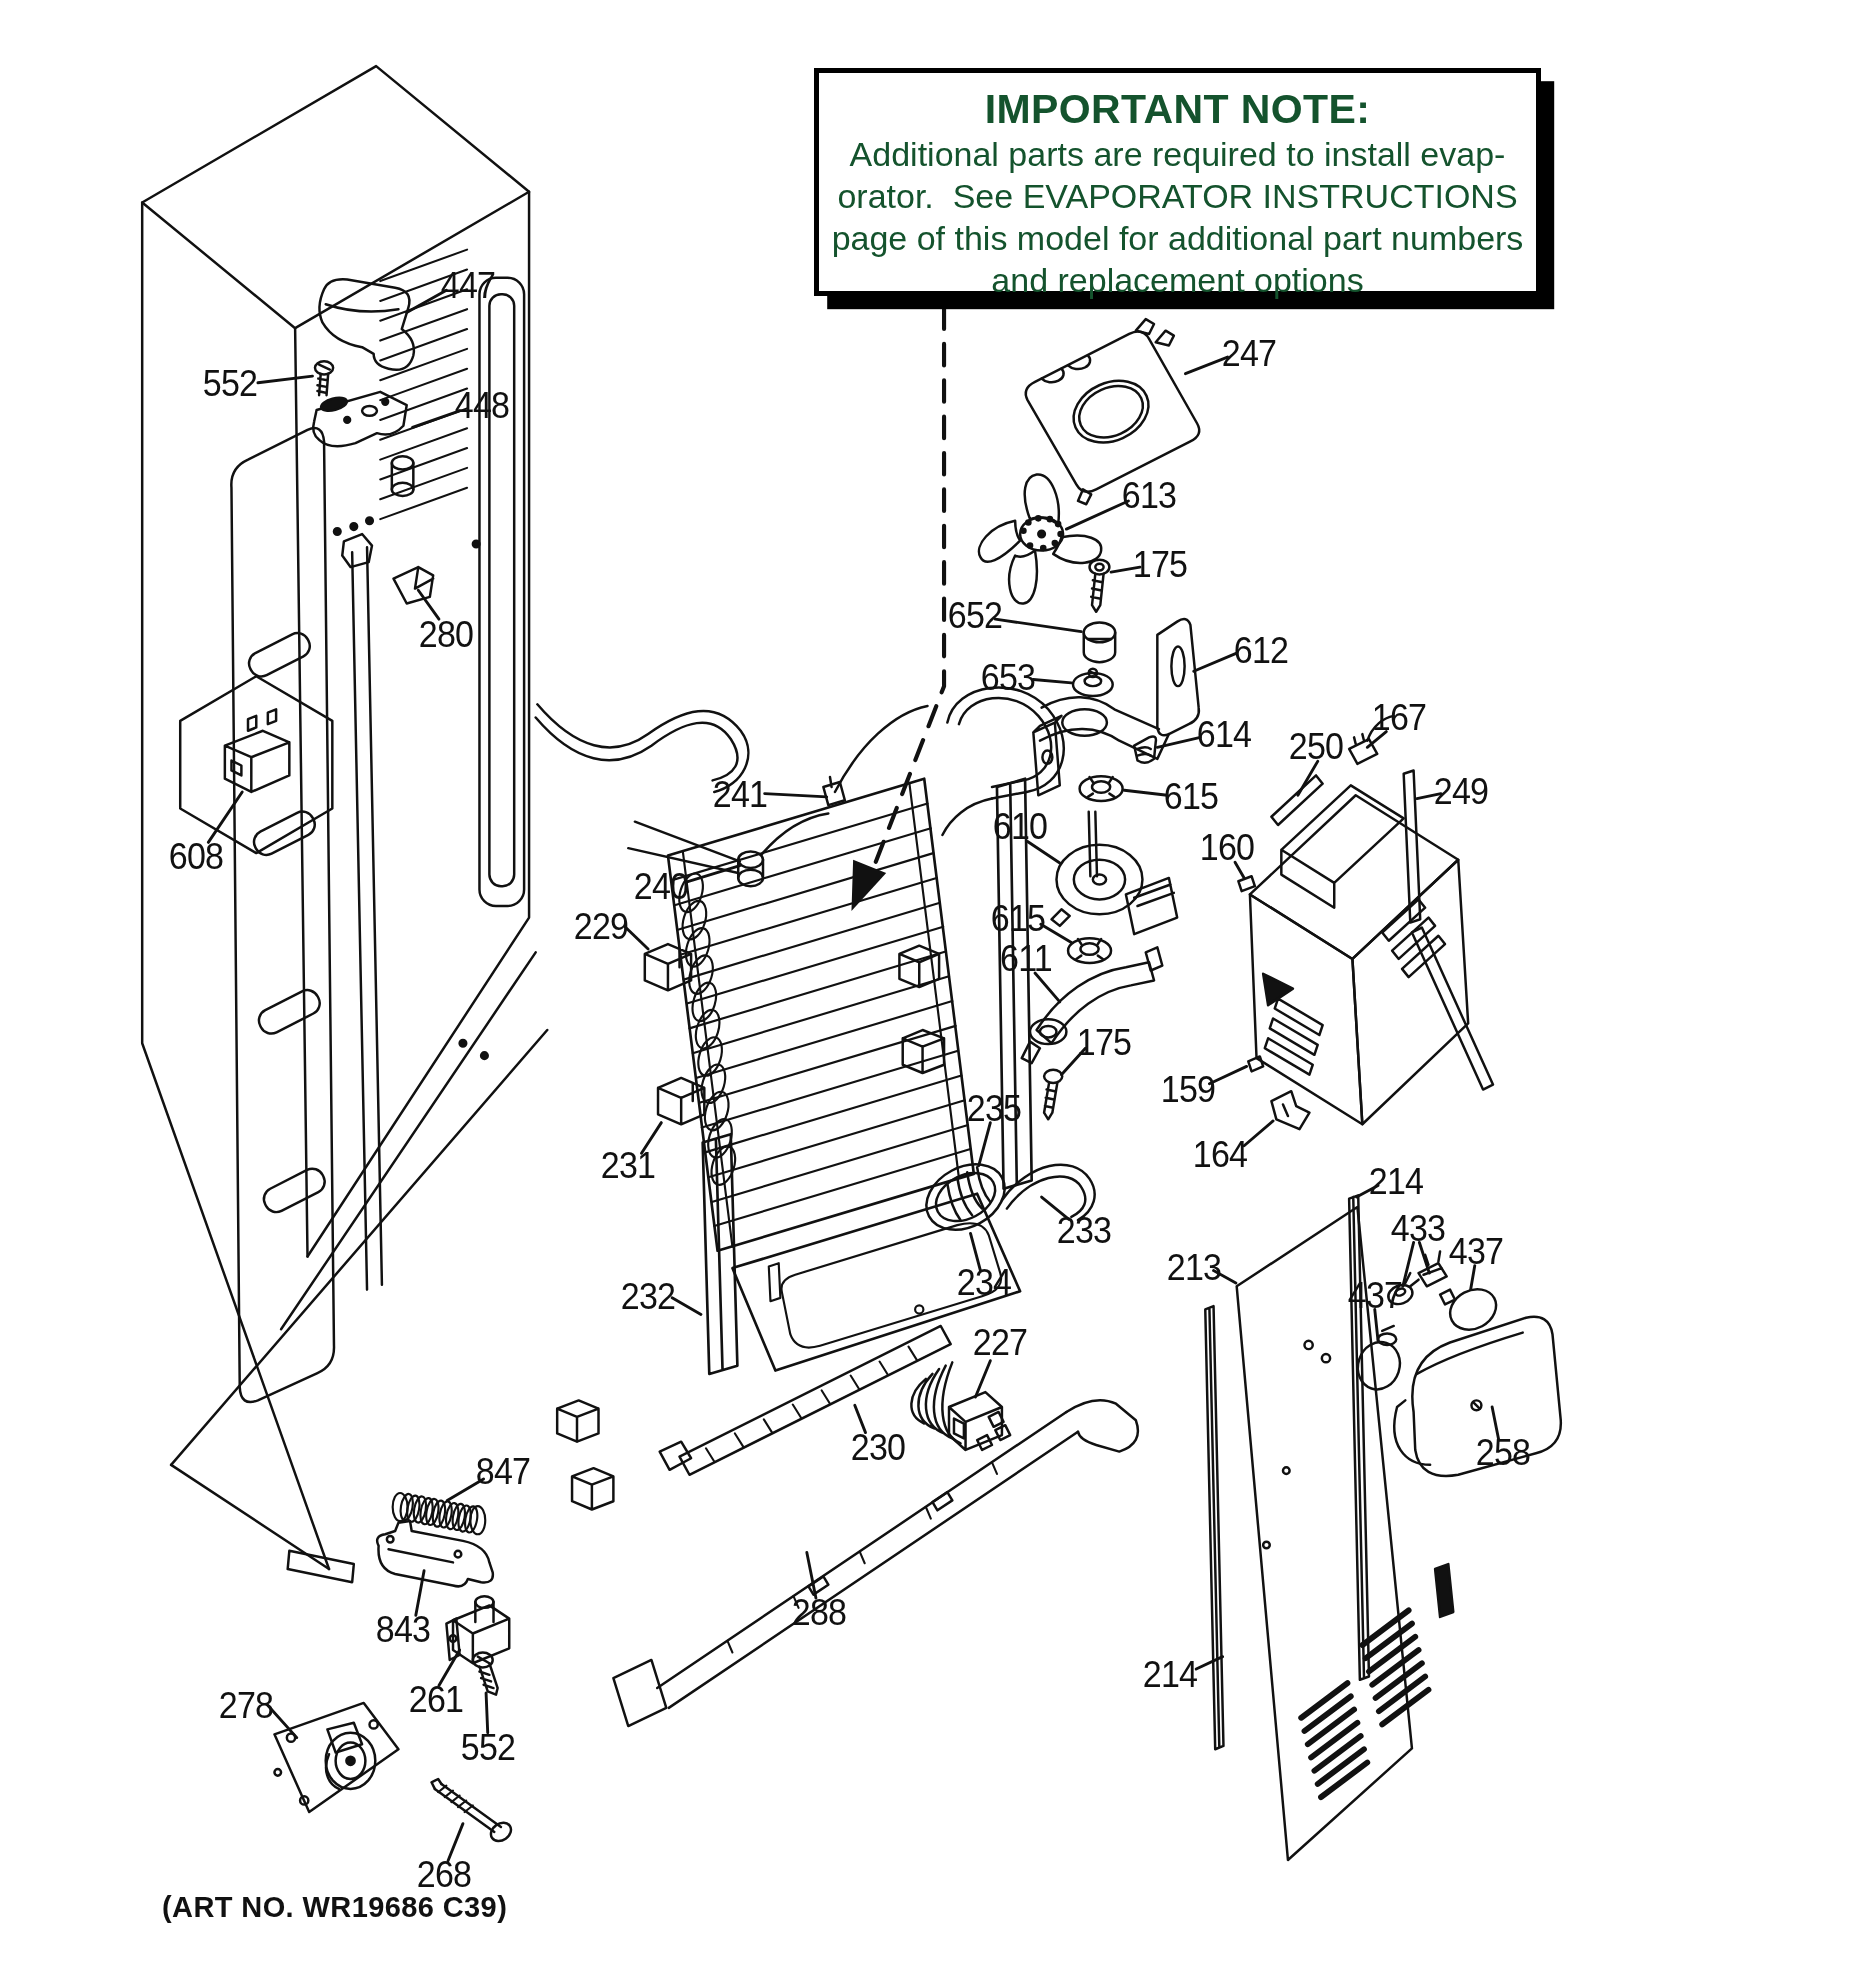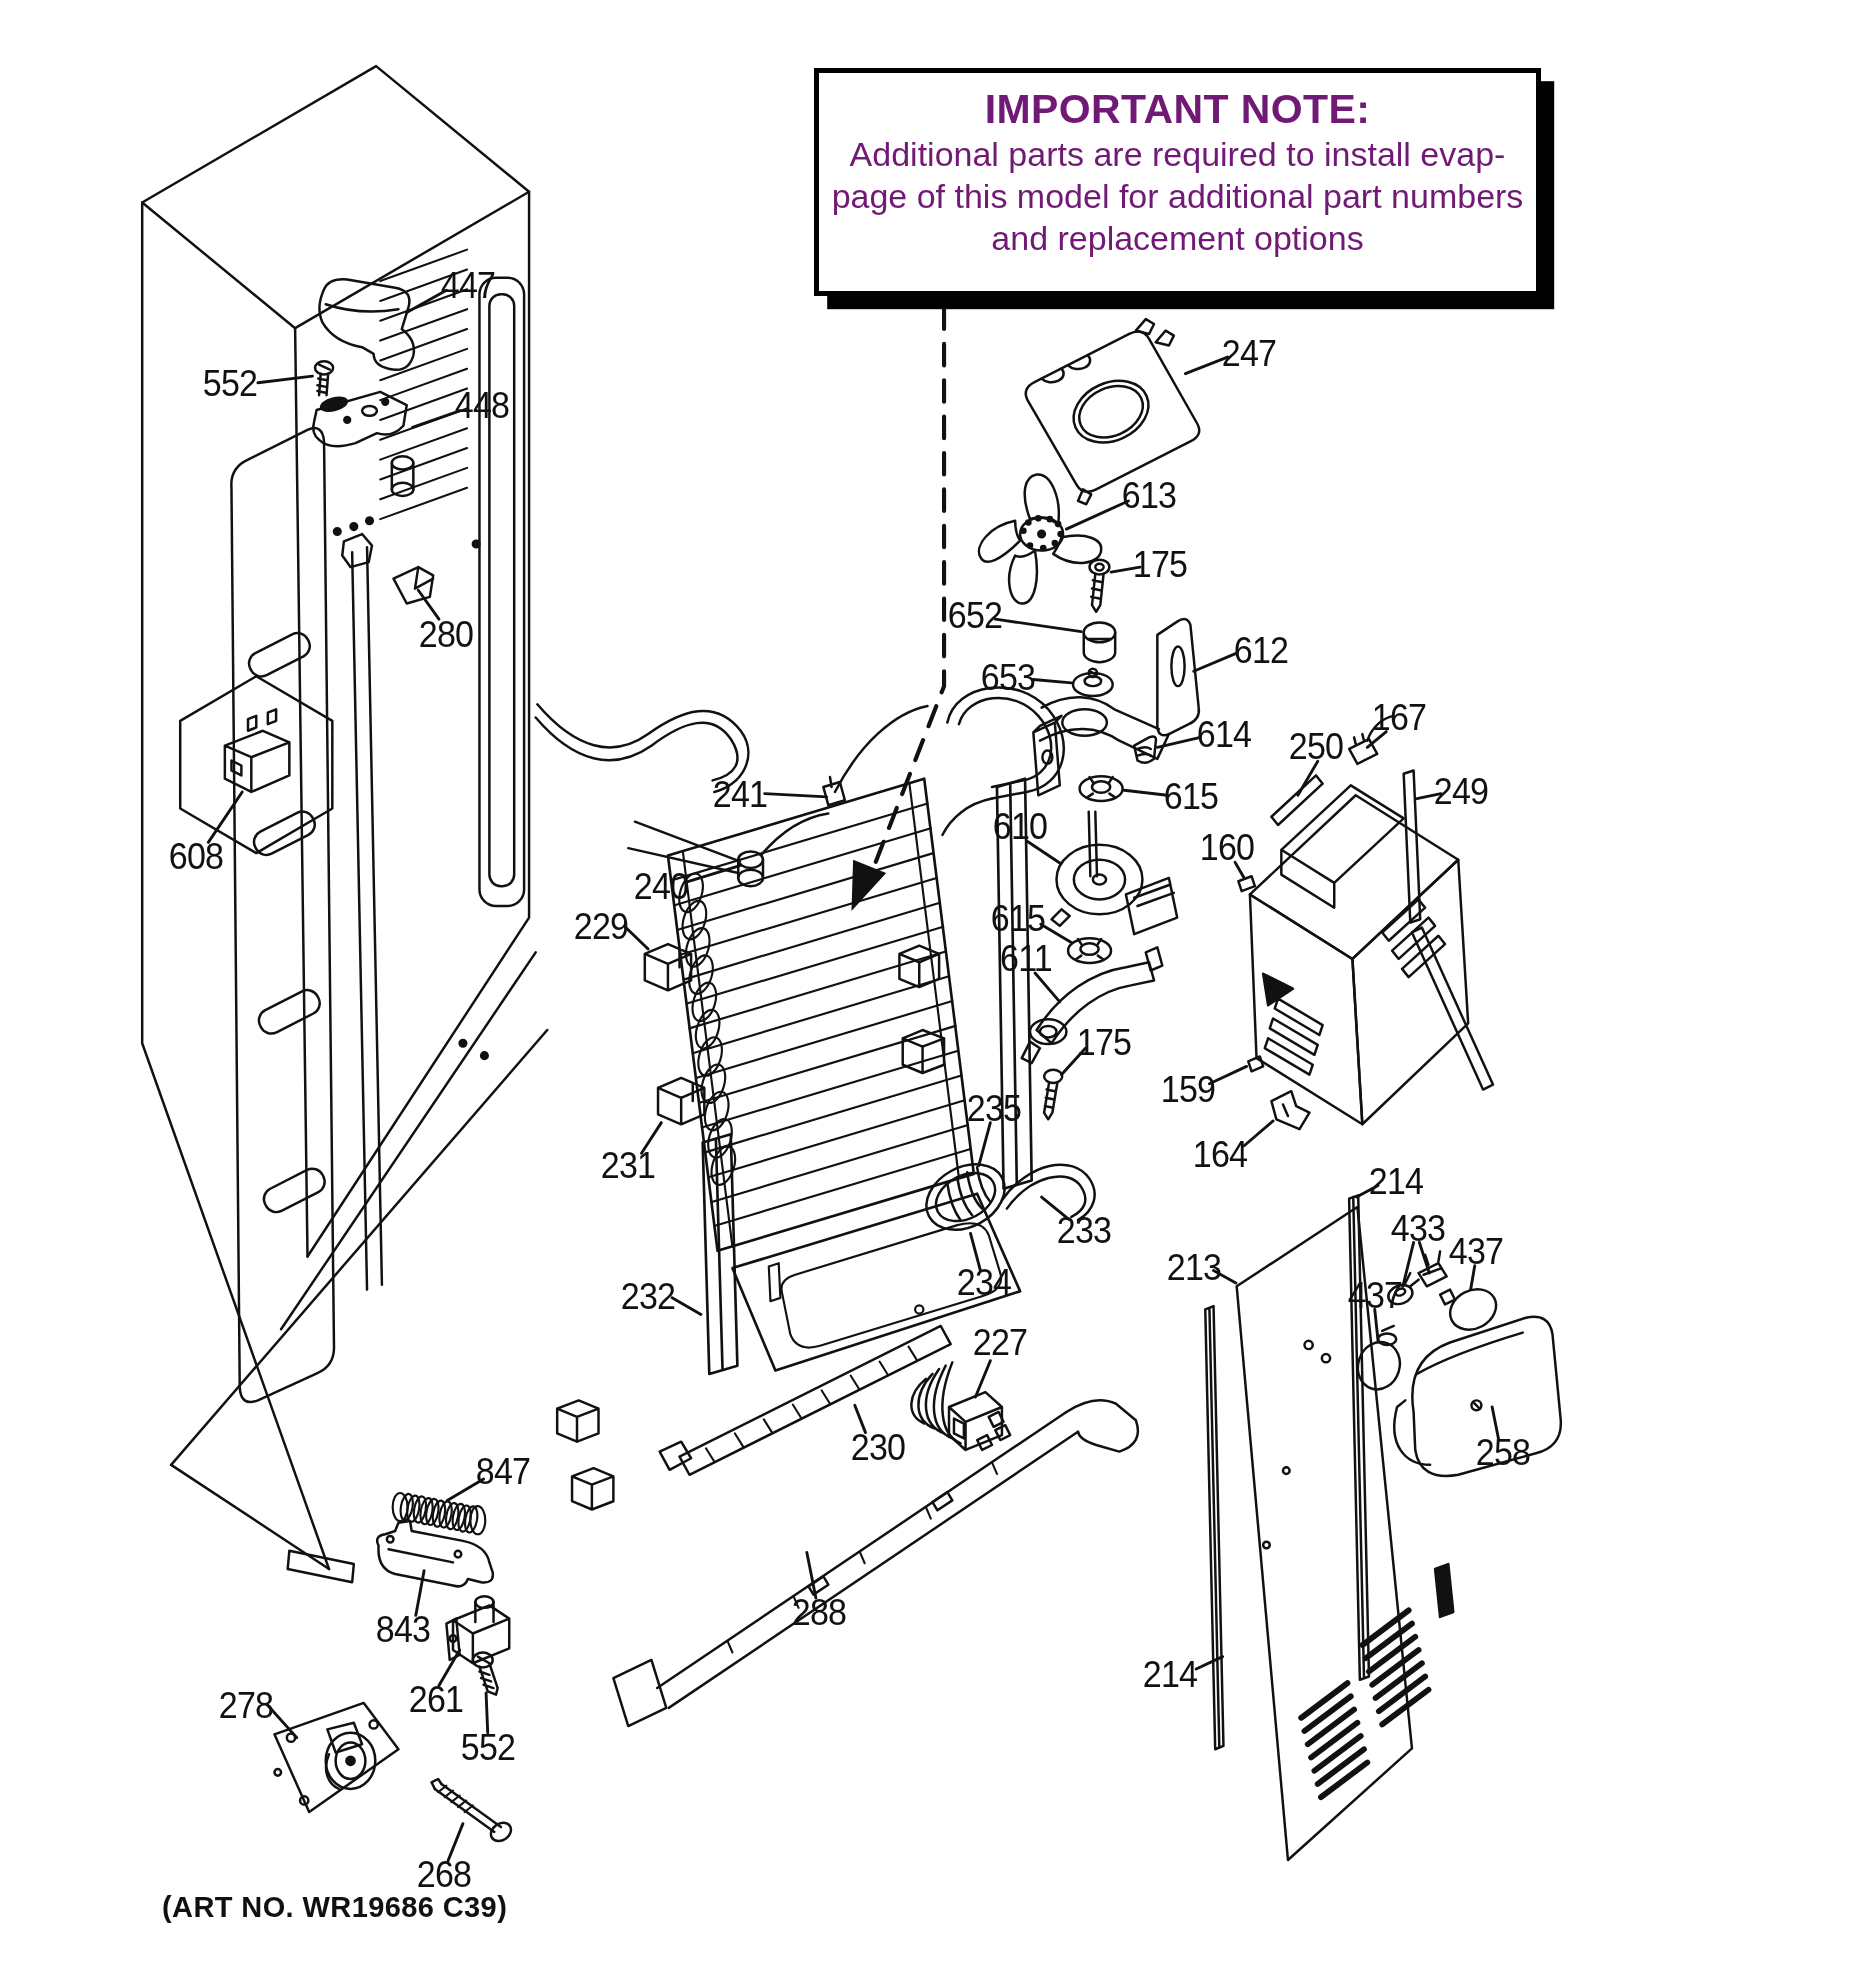--- a/index.html
+++ b/index.html
@@ -2,21 +2,21 @@
 <html style="font-size:13.2px"><head>
 <meta charset="utf-8">
 <style>
   html,body{margin:0;padding:0;background:#fff;}
   #stage{position:relative;width:1860px;height:1984px;background:#fff;overflow:hidden;
          font-family:"Liberation Sans",sans-serif;}
   #drawing{position:absolute;left:0;top:0;}
   .lineart{stroke:#111;stroke-width:3;fill:none;stroke-linecap:round;stroke-linejoin:round;}
   #note-box{position:absolute;left:814px;top:68px;width:727px;height:228px;box-sizing:border-box;
             border:5.8px solid #000;background:#fff;box-shadow:13.2px 13.2px 0 0 #000;
-            text-align:center;color:#701a75;}
+            text-align:center;color:#14532d;}
   #note-title{font-size:41px;font-weight:bold;letter-spacing:0.4px;margin-top:13.2px;}
   .note-line{font-size:34px;line-height:42px;white-space:pre;}
   #labels-layer{position:absolute;left:0;top:0;width:100%;height:100%;border-radius:11px;}
   .plabel{position:absolute;transform:translate(-50%,-50%) scaleX(.92);font-size:37px;color:#111;
           letter-spacing:-0.8px;white-space:nowrap;}
   #art-no{position:absolute;left:162px;top:1891px;font-size:29px;font-weight:bold;color:#111;
           letter-spacing:0.4px;}
 </style>
 </head>
 <body>
@@ -434,20 +434,21 @@
           <line x1="1663" y1="1584" x2="1667" y2="1622" stroke="#111111" stroke-width="3.5"></line>
           <line x1="1813" y1="1742" x2="1805" y2="1702" stroke="#111111" stroke-width="3.5"></line>
           <line x1="1447" y1="2019" x2="1479" y2="2004" stroke="#111111" stroke-width="3.5"></line>
         </g>
     </g>
   </svg>
 
   <div id="note-box">
     <div id="note-title">IMPORTANT NOTE:</div>
     <div class="note-line">Additional parts are required to install evap-</div>
+    <div class="note-line">orator.  See EVAPORATOR INSTRUCTIONS</div>
     <div class="note-line">page of this model for additional part numbers</div>
     <div class="note-line">and replacement options</div>
   </div>
 
   <div id="labels-layer">
       <div class="plabel" style="left: 468px; top: 286px;">447</div>
       <div class="plabel" style="left: 230px; top: 384px;">552</div>
       <div class="plabel" style="left: 482px; top: 406px;">448</div>
       <div class="plabel" style="left: 446px; top: 635px;">280</div>
       <div class="plabel" style="left: 196px; top: 857px;">608</div>

